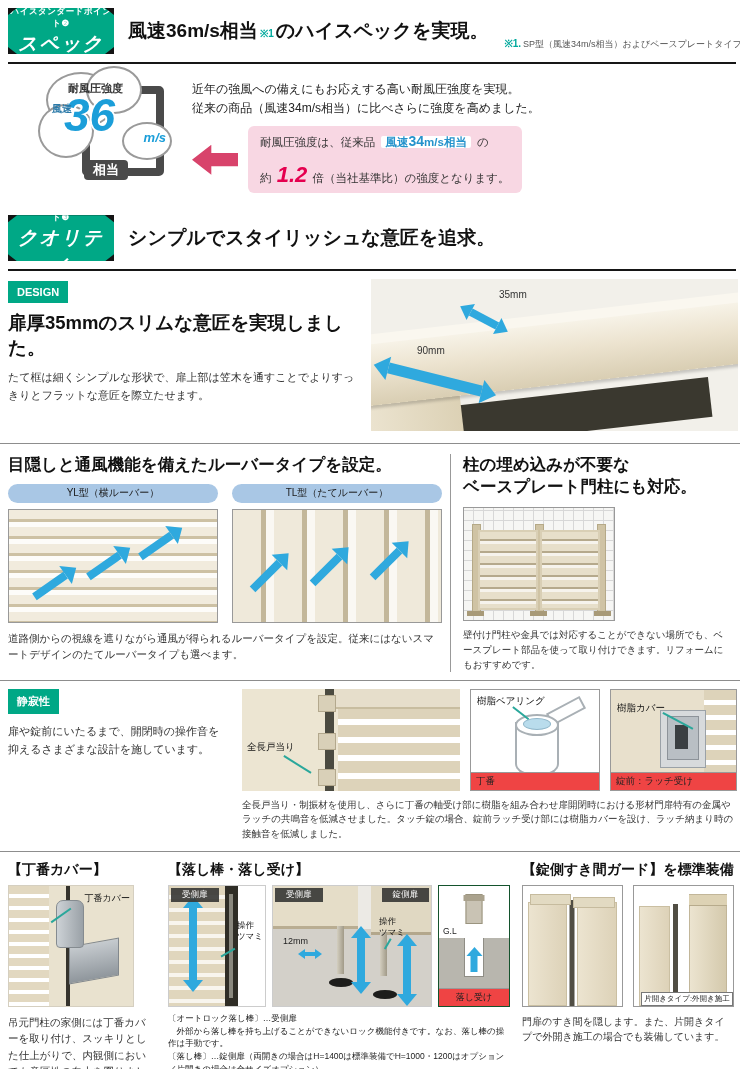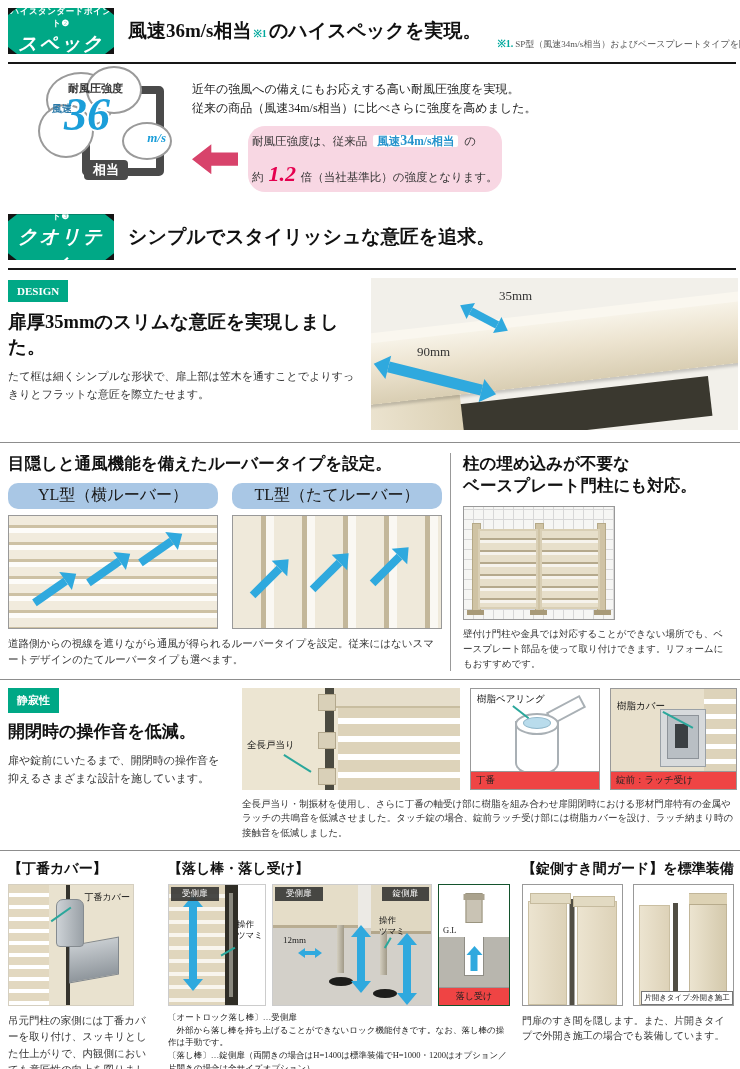--- a/index.html
+++ b/index.html
@@ -1,17 +1,17 @@
 <!DOCTYPE html>
 <html><head>
 <meta charset="utf-8">
 <style>
   html,body{margin:0;padding:0;background:#fff;}
   .page{width:740px;height:1069px;margin:0 auto;position:relative;background:#fff;
-        font-family:Liberation Serif, serif;color:#222;overflow:hidden;}
+        font-family:Liberation Sans, sans-serif;color:#222;overflow:hidden;}
 
   
   .sec-header{display:flex;align-items:center;gap:14px;margin:0 4px 0 8px;
               padding:8px 0 8px 0;border-bottom:2px solid #161616;}
   .hex-badge{width:106px;height:46px;background:#141414;flex:none;position:relative;}
   .hex-inner{position:absolute;inset:0;background:#00a886;color:#fff;text-align:center;
              display:flex;flex-direction:column;justify-content:center;gap:1px;
              clip-path:polygon(9px 0,calc(100% - 9px) 0,100% 7px,100% calc(100% - 7px),
              calc(100% - 9px) 100%,9px 100%,0 calc(100% - 7px),0 7px);}
   .hex-top{font-size:8.5px;font-weight:bold;letter-spacing:0.5px;}
@@ -34,60 +34,60 @@
   .wb-num{position:absolute;top:12px;left:16px;font-size:46px;font-weight:bold;font-style:italic;color:#1b9ed9;z-index:4;
           text-shadow:-2px 0 #fff,2px 0 #fff,0 -2px #fff,0 2px #fff,-1px -1px #fff,1px 1px #fff,-1px 1px #fff,1px -1px #fff;}
   .wb-unit{position:absolute;top:54px;right:0px;font-size:13px;font-weight:bold;font-style:italic;color:#1b9ed9;z-index:6;}
   .wb-suffix{position:absolute;bottom:0px;left:36px;background:#4a4a4a;color:#fff;font-size:13px;font-weight:bold;
              padding:1px 9px;border-radius:4px;z-index:6;}
   .wind-content{padding-top:4px;}
   .wind-desc{font-size:12px;color:#222;line-height:1.55;white-space:pre-line;}
   .wind-highlight-row{display:flex;align-items:center;margin-top:9px;}
   .red-arrow{width:46px;height:30px;flex:none;margin-right:10px;background:#d8436b;
              clip-path:polygon(0 50%,42% 0,42% 28%,100% 28%,100% 72%,42% 72%,42% 100%);}
-  .pink-box{background:#f8d7e3;border-radius:17px;padding:7px 4px;font-size:11.5px;color:#333;}
+  .pink-box{background:#f8d7e3;border-radius:6px;padding:7px 12px;font-size:11.5px;color:#333;}
   .wind-tag{background:#fff;color:#2593cc;font-weight:bold;padding:0 4px;margin:0 3px;border-radius:2px;}
   .wind-tag-num{font-size:14px;}
   .pink-line2{margin-top:14px;text-align:right;}
   .big-red{color:#e5004f;font-size:22px;font-weight:bold;font-style:italic;margin:0 2px;line-height:1;}
 
   
   .design-row{display:flex;gap:10px;padding:8px 0 12px 8px;}
   .design-text{width:353px;flex:none;padding-top:2px;}
   .green-tag{display:inline-block;background:#00a886;color:#fff;font-size:11px;font-weight:bold;padding:5px 9px;}
   .design-title{font-size:18.5px;font-weight:bold;margin-top:7px;color:#111;}
   .body-text{font-size:11px;margin-top:9px;line-height:1.6;color:#333;}
   .design-photo{position:relative;width:367px;height:152px;background:#f2f0ea;overflow:hidden;flex:none;}
   .dp-gap{position:absolute;left:90px;top:112px;width:250px;height:40px;background:#3a382f;transform:rotate(-6.5deg);}
   .dp-rail{position:absolute;left:-22px;top:42px;width:440px;height:62px;transform:rotate(-6.5deg);
            background:linear-gradient(180deg,#f7f3e8 0%,#ece3cf 45%,#d9ceb3 100%);box-shadow:0 3px 3px rgba(0,0,0,0.18);}
   .dp-rail::before{content:"";position:absolute;left:0;right:0;top:-9px;height:10px;background:#faf7ef;border-radius:3px 3px 0 0;}
   .dp-post{position:absolute;left:-4px;top:58px;width:92px;height:110px;transform:rotate(-6.5deg);
            background:linear-gradient(90deg,#ebe3cf,#dcd1b5);}
-  .dim-label{position:absolute;font-size:13px;color:#333;z-index:5;}
+  .dim-label{position:absolute;font-size:10px;color:#333;z-index:5;}
   .dblh{position:absolute;background:#2fa9de;z-index:4;}
   .dblh::before,.dblh::after{content:"";position:absolute;top:50%;width:0;height:0;border:9px solid transparent;transform:translateY(-50%);}
   .dblh::before{left:-12px;border-left:0;border-right:12px solid #2fa9de;}
   .dblh::after{right:-12px;border-right:0;border-left:12px solid #2fa9de;}
   .a35{width:30px;height:8px;left:98px;top:36px;transform:rotate(28deg);}
   .d35{left:128px;top:10px;}
   .a90{width:96px;height:11px;left:16px;top:95px;transform:rotate(14deg);}
   .a90::before,.a90::after{border-width:12px;}
   .a90::before{left:-15px;border-right-width:15px;}
   .a90::after{right:-15px;border-left-width:15px;}
   .d90{left:46px;top:66px;}
 
   .hdiv{border:none;border-top:1px solid #8d8d8d;margin:0;}
 
   
   .louver-row{display:flex;padding:10px 0 8px 8px;}
   .louver-left{width:434px;flex:none;padding-right:8px;}
   .mid-title{font-size:16.5px;font-weight:bold;color:#111;line-height:1.3;white-space:pre-line;}
   .pill-row{display:flex;gap:14px;margin-top:8px;}
-  .pill{flex:1;background:#a9c7e5;border-radius:10px;text-align:center;font-size:16px;padding:2.5px 0;color:#1a1a1a;}
+  .pill{flex:1;background:#a9c7e5;border-radius:10px;text-align:center;font-size:10px;padding:2.5px 0;color:#1a1a1a;}
   .louver-imgs{display:flex;gap:14px;margin-top:6px;}
   .img-box{flex:1;height:112px;border:1px solid #999;position:relative;overflow:hidden;}
   .yl-img{background:repeating-linear-gradient(180deg,#f1ebdd 0 9px,#cdc1a4 9px 12px,#fdfcf9 12px 17px);}
   .tl-img{background:repeating-linear-gradient(90deg,#efe9da 0 28px,#c3b79a 28px 33px,#faf8f3 33px 41px);}
   .ar{position:absolute;width:38px;height:8px;background:#2fa9de;}
   .ar::after{content:"";position:absolute;right:-13px;top:50%;transform:translateY(-50%);
              border:11px solid transparent;border-right:0;border-left:13px solid #2fa9de;}
   .vdiv{width:1px;background:#999;align-self:stretch;margin-right:12px;}
   .louver-right{flex:1;padding-right:8px;}
   .small-caption{font-size:10.5px;color:#333;line-height:1.55;margin-top:7px;}
@@ -315,21 +315,20 @@
       </div>
       <div class="small-caption" style="font-size:9.5px;">壁付け門柱や金具では対応することができない場所でも、ベースプレート部品を使って取り付けできます。リフォームにもおすすめです。</div>
     </div>
   </div>
 
   <hr class="hdiv">
 
   <div class="quiet-row">
     <div class="quiet-text">
       <span class="green-tag">静寂性</span>
-      <div class="quiet-title">開閉時の操作音を低減。</div>
       <div class="body-text">扉や錠前にいたるまで、開閉時の操作音を抑えるさまざまな設計を施しています。</div>
     </div>
     <div class="quiet-main">
       <div class="quiet-imgs">
         <div class="q-img1">
           <div class="q1-panel"></div>
           <div class="q1-cap"></div>
           <div class="q1-strip"></div>
           <div class="q1-hinge h1"></div>
           <div class="q1-hinge h2"></div>

